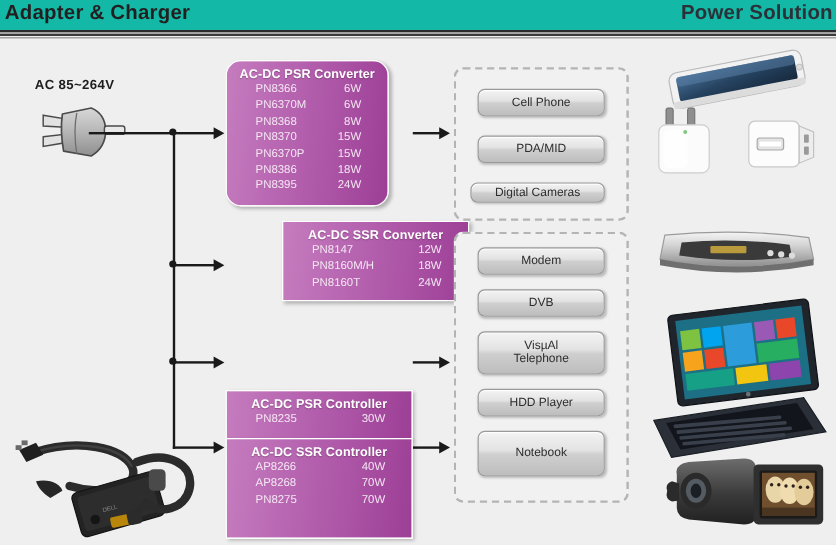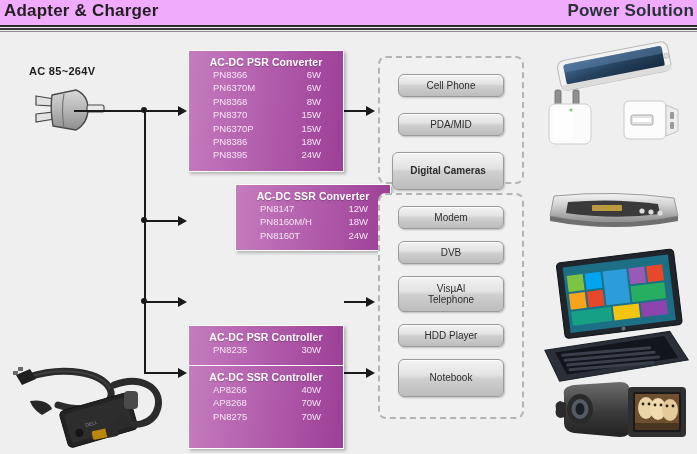--- a/index.html
+++ b/index.html
@@ -5,21 +5,21 @@
   html,body{margin:0;padding:0;}
   body{
     width:697px;height:454px;overflow:hidden;
     background:#eeeeee;
     font-family:"Liberation Sans",sans-serif;
     position:relative;
   }
   #canvas{position:relative;width:697px;height:454px;background:#efefef;}
 
   
-  .hdr{position:absolute;top:0;left:0;width:697px;height:26px;background:#f0abfc;}
+  .hdr{position:absolute;top:0;left:0;width:697px;height:26px;background:#14b8a6;}
   .hdr-left{position:absolute;left:4px;top:1px;font-size:17px;font-weight:bold;color:#231f20;letter-spacing:.2px;}
   .hdr-right{position:absolute;right:3px;top:1px;font-size:17px;font-weight:bold;color:#2a3138;letter-spacing:.2px;}
   .rule1{position:absolute;left:0;top:25px;width:697px;height:2px;background:#2b2b2b;}
   .rule2{position:absolute;left:0;top:28px;width:697px;height:2px;background:#3a3a3a;}
   .rule3{position:absolute;left:0;top:31px;width:697px;height:1px;background:#8d8d8d;}
 
   .stage{position:absolute;left:0;top:33px;width:697px;height:421px;background:#efefef;}
 
   
   .ac-label{position:absolute;left:29px;top:32px;font-size:11px;font-weight:bold;color:#1d1d1d;letter-spacing:.3px;}
@@ -125,21 +125,21 @@
 
     <div class="wire h-wire" style="left:344px;top:187px;width:28px;"></div>
     <div class="arrow" style="left:366px;top:183px;"></div>
 
     <div class="wire h-wire" style="left:344px;top:268px;width:28px;"></div>
     <div class="arrow" style="left:366px;top:264px;"></div>
 
     <div class="wire h-wire" style="left:344px;top:339px;width:28px;"></div>
     <div class="arrow" style="left:366px;top:335px;"></div>
 
-    <div class="pbox" style="left:188px;top:17px;width:156px;height:122px;">
+    <div class="pbox" style="left:188px;top:17px;width:136px;height:122px;border-radius:13px;">
       <div class="pbox-title">AC-DC PSR Converter</div>
       <div class="prow">
         <span class="pn">PN8366</span>
         <span class="pw">6W</span>
       </div>
       <div class="prow">
         <span class="pn">PN6370M</span>
         <span class="pw">6W</span>
       </div>
       <div class="prow">
@@ -201,21 +201,21 @@
       <div class="prow">
         <span class="pn">PN8275</span>
         <span class="pw">70W</span>
       </div>
     </div>
 
     <div class="group" style="left:378px;top:23px;width:146px;height:128px;"></div>
 
     <div class="appbtn" style="left:398px;top:41px;width:106px;height:23px;">Cell Phone</div>
     <div class="appbtn" style="left:398px;top:80px;width:106px;height:23px;">PDA/MID</div>
-    <div class="appbtn" style="left:392px;top:119px;width:112px;height:38px;font-weight:bold;">Digital Cameras</div>
+    <div class="appbtn" style="left:392px;top:119px;width:112px;height:17px;">Digital Cameras</div>
 
     <div class="group" style="left:378px;top:160px;width:146px;height:226px;"></div>
 
     <div class="appbtn" style="left:398px;top:173px;width:106px;height:23px;">Modem</div>
     <div class="appbtn" style="left:398px;top:208px;width:106px;height:23px;">DVB</div>
     <div class="appbtn" style="left:398px;top:243px;width:106px;height:36px;white-space:pre-line;">VisµAl
 Telephone</div>
     <div class="appbtn" style="left:398px;top:291px;width:106px;height:23px;">HDD Player</div>
     <div class="appbtn" style="left:398px;top:326px;width:106px;height:38px;">Notebook</div>
 

